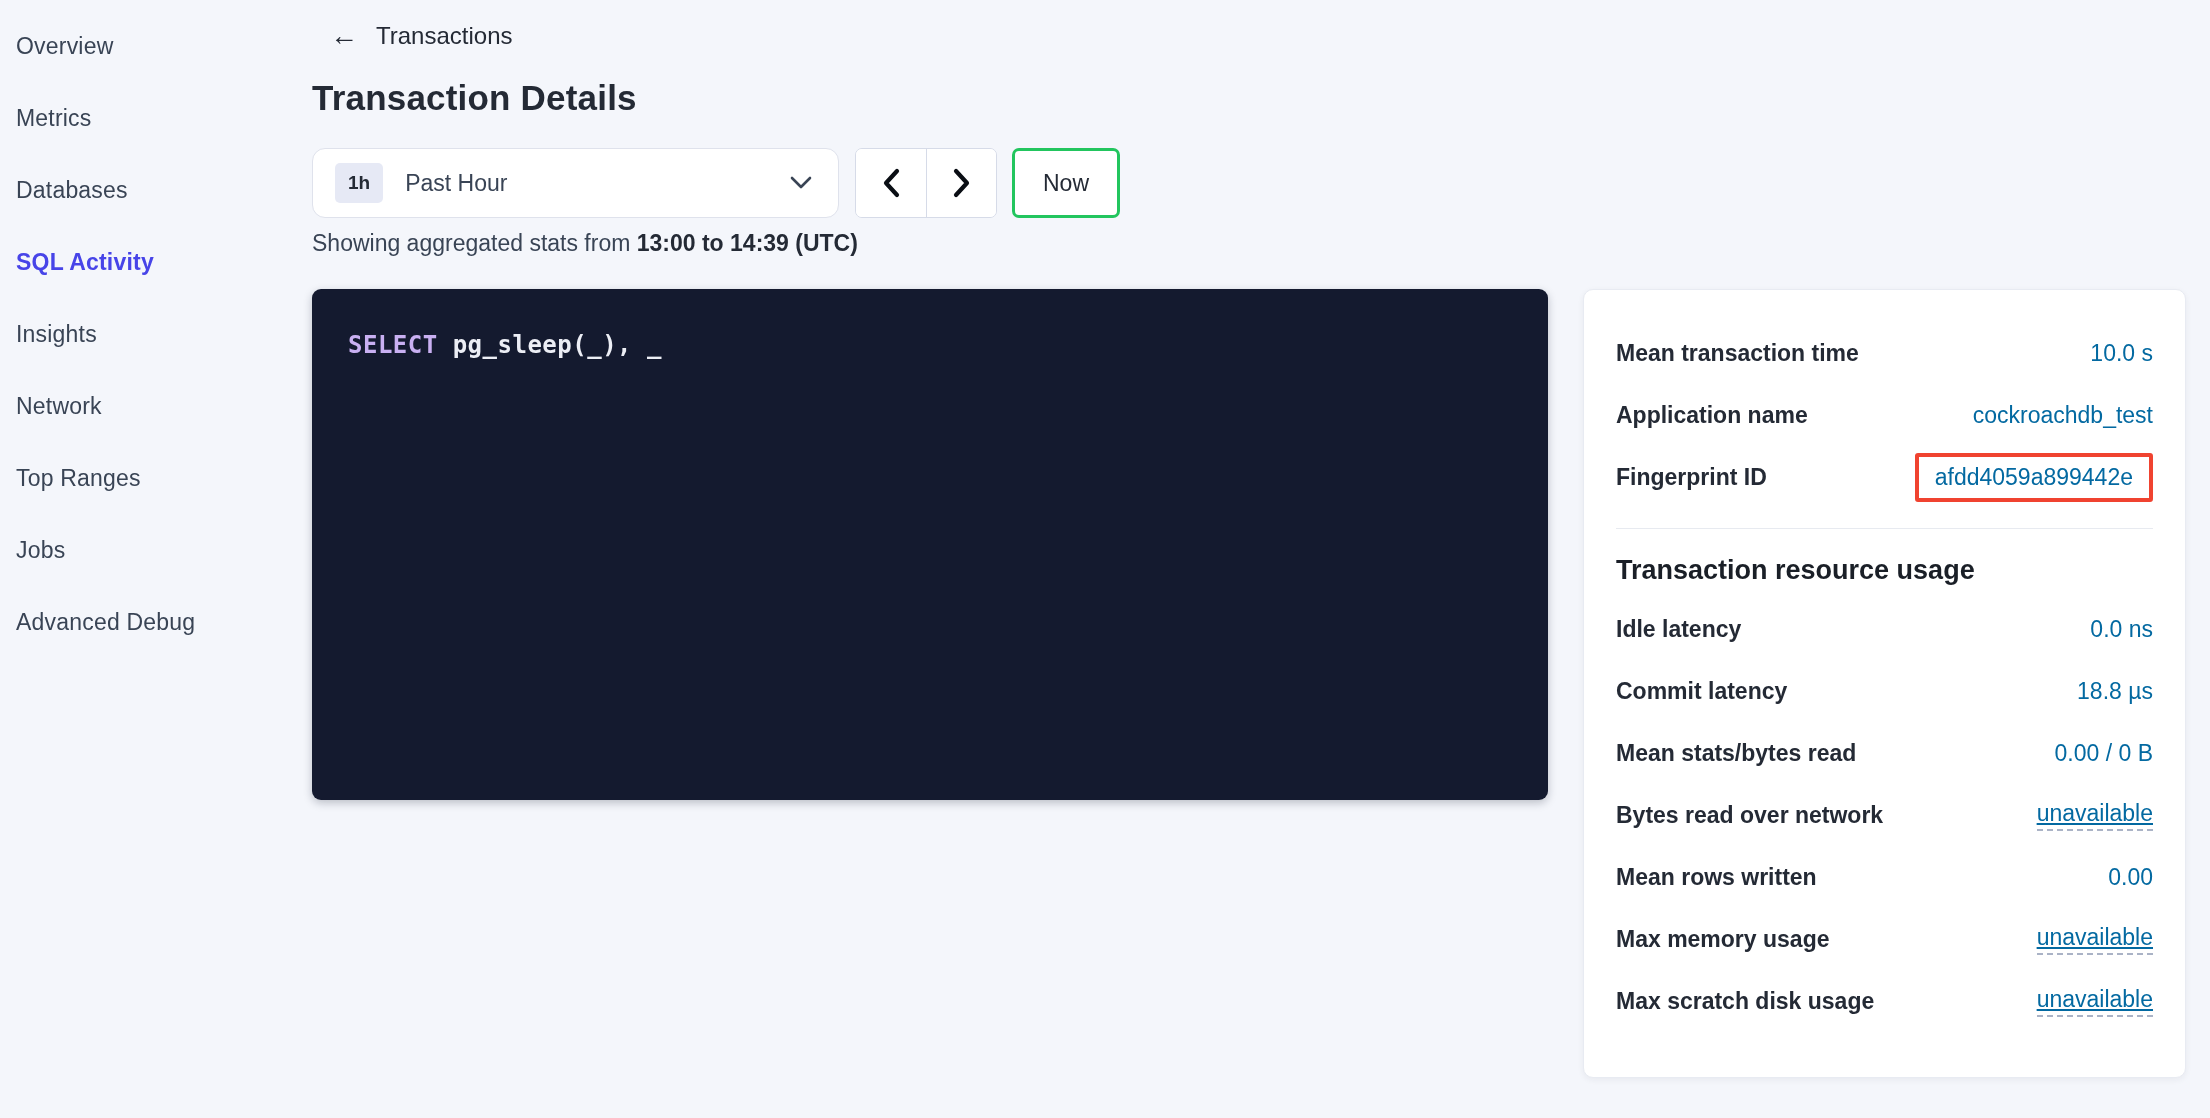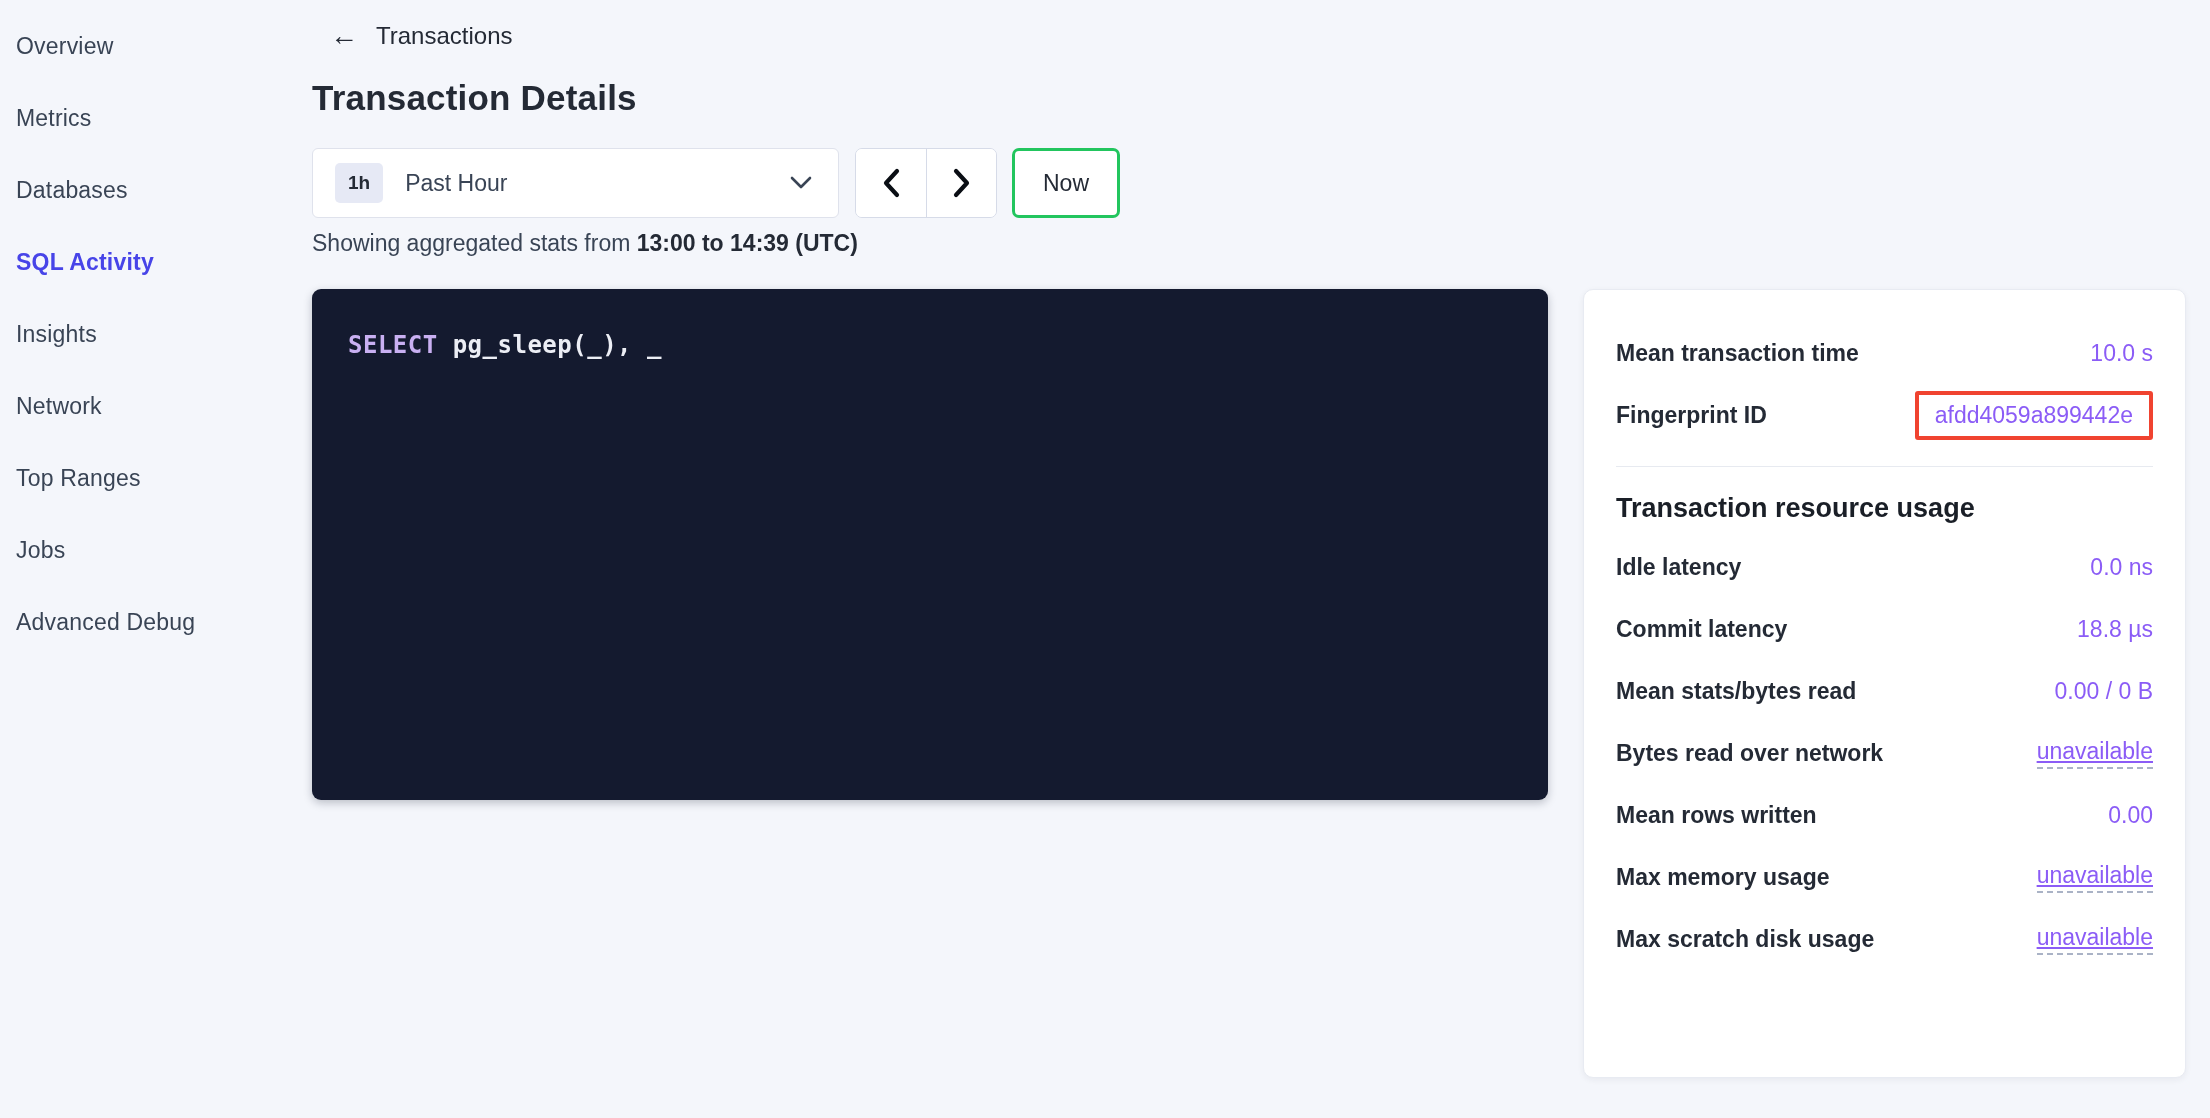--- a/index.html
+++ b/index.html
@@ -27,21 +27,21 @@
   .back-arrow { font-size:28px; color:#242a35; line-height:1; cursor:pointer; }
   .back-link { font-size:24px; color:#242a35; cursor:pointer; }
   .page-title {
     position:absolute; left:312px; top:78px;
     font-size:35px; font-weight:700; color:#242a35; letter-spacing:.2px;
   }
 
   
   .controls { position:absolute; left:312px; top:148px; height:70px; display:flex; align-items:stretch; }
   .time-picker {
-    width:527px; background:#fff; border:1px solid #dfe2ec; border-radius:6px;
+    width:527px; background:#fff; border:1px solid #dfe2ec; border-radius:13px;
     display:flex; align-items:center; padding:0 26px 0 22px; cursor:pointer;
   }
   .time-badge {
     background:#e6e9f5; color:#242a35; font-weight:700; font-size:19px;
     border-radius:5px; padding:9px 13px; margin-right:22px;
   }
   .time-label { font-size:23px; color:#394455; flex:1; }
   .chev-down { display:flex; align-items:center; }
   .nav-group {
     margin-left:16px; display:flex; background:#fff;
@@ -77,21 +77,21 @@
   .card {
     position:absolute; left:1583px; top:289px; width:603px; height:789px;
     background:#fff; border:1px solid #e8ebf2; border-radius:10px;
     box-shadow:0 2px 6px rgba(36,42,53,.06);
     padding:32px 32px 0 32px;
   }
   .kv-row {
     height:62px; display:flex; align-items:center; justify-content:space-between;
   }
   .kv-label { font-size:23px; font-weight:700; color:#242a35; }
-  .kv-value { font-size:23px; color:#8b5cf6; text-align:right; }
+  .kv-value { font-size:23px; color:#0369a1; text-align:right; }
   .hl-box {
     border:4px solid #f04330; border-radius:3px; padding:7px 16px;
   }
   .divider { border:none; border-top:1px solid #e7eaf0; margin:20px 0 26px 0; }
   .section-heading {
     font-size:27px; font-weight:700; color:#1a1f27; margin:6px 0 12px 0;
   }
   .u-dashed {
     text-decoration:underline;
     border-bottom:2px dashed #aab3c6;
@@ -160,20 +160,24 @@
     <div class="sql-code"><span class="kw">SELECT</span><span> pg_sleep(_), _</span></div>
   </div>
 
   <aside class="card">
 
     <div class="kv-row">
       <span class="kv-label">Mean transaction time</span>
       <span class="kv-value">10.0 s</span>
     </div>
 
+    <div class="kv-row">
+      <span class="kv-label">Application name</span>
+      <span class="kv-value">cockroachdb_test</span>
+    </div>
 
     <div class="kv-row">
       <span class="kv-label">Fingerprint ID</span>
       <span class="kv-value hl-box">afdd4059a899442e</span>
     </div>
 
     <hr class="divider">
 
     <h2 class="section-heading">Transaction resource usage</h2>
 

